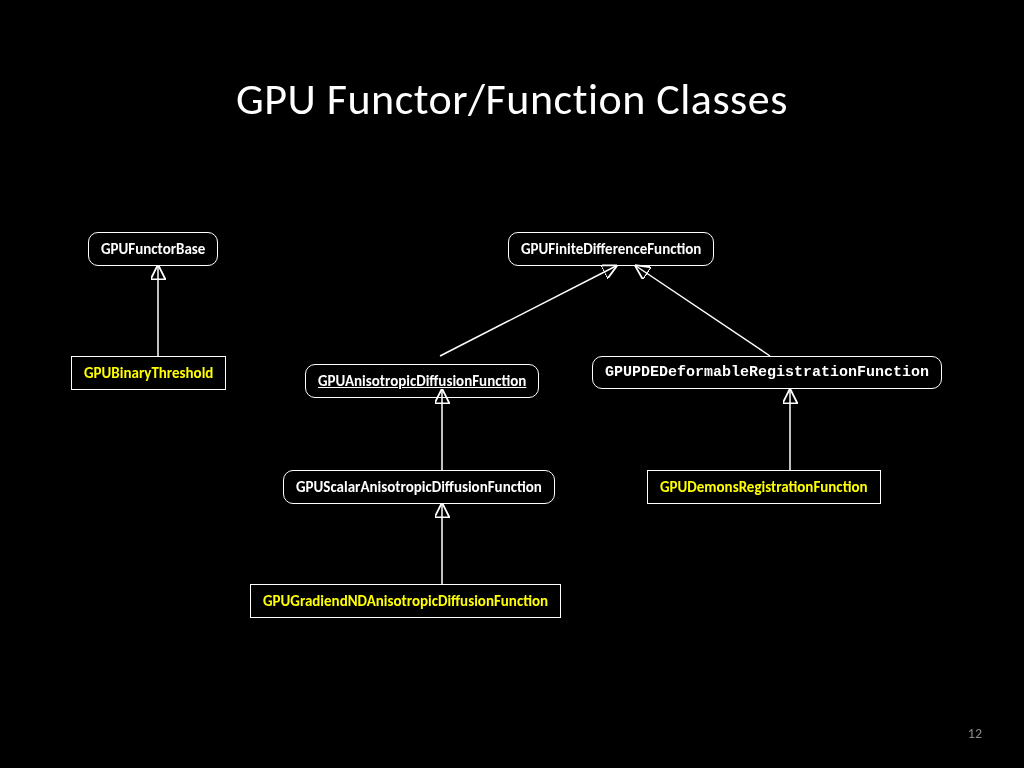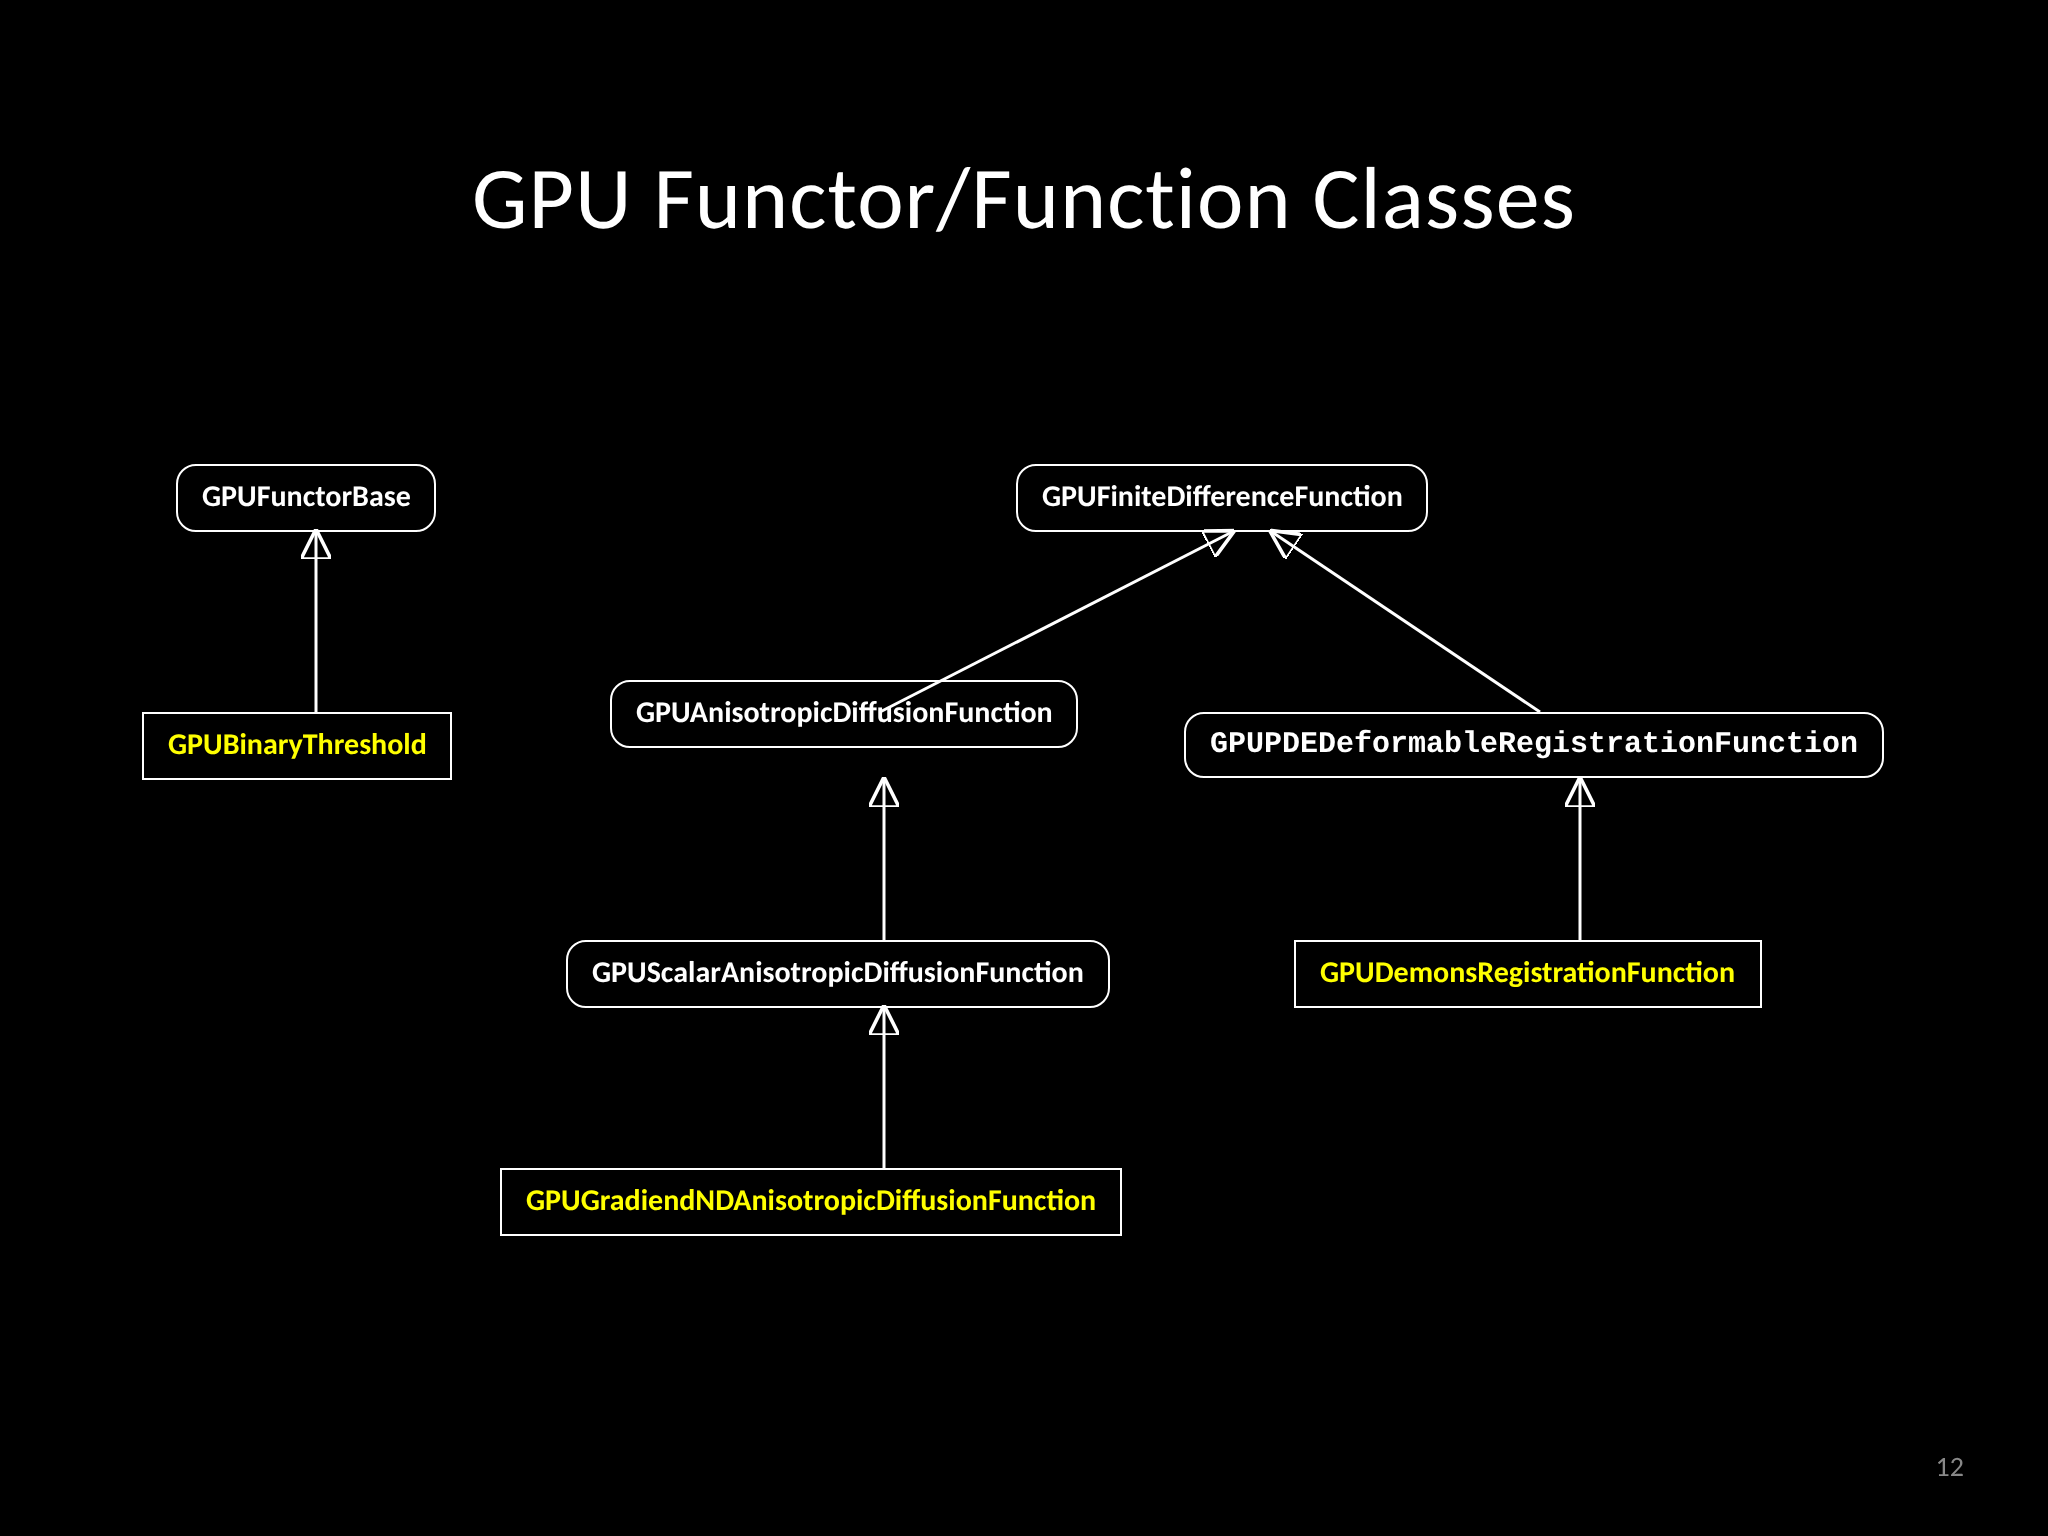--- a/index.html
+++ b/index.html
@@ -54,21 +54,21 @@
 <div class="box white" style="left:88px; top:232px;">
   <span>GPUFunctorBase</span>
 </div>
 <div class="box white" style="left:508px; top:232px;">
   <span>GPUFiniteDifferenceFunction</span>
 </div>
 
 <div class="box yellow" style="left:71px; top:356px;">
   <span>GPUBinaryThreshold</span>
 </div>
-<div class="box white" style="left:305px; top:340px;">
+<div class="box white" style="left:305px; top:364px;text-decoration:underline;">
   <span>GPUAnisotropicDiffusionFunction</span>
 </div>
 <div class="box white" style="left:592px; top:356px;font-family:Liberation Mono, monospace;">
   <span>GPUPDEDeformableRegistrationFunction</span>
 </div>
 
 <div class="box white" style="left:283px; top:470px;">
   <span>GPUScalarAnisotropicDiffusionFunction</span>
 </div>
 <div class="box yellow" style="left:647px; top:470px;">

